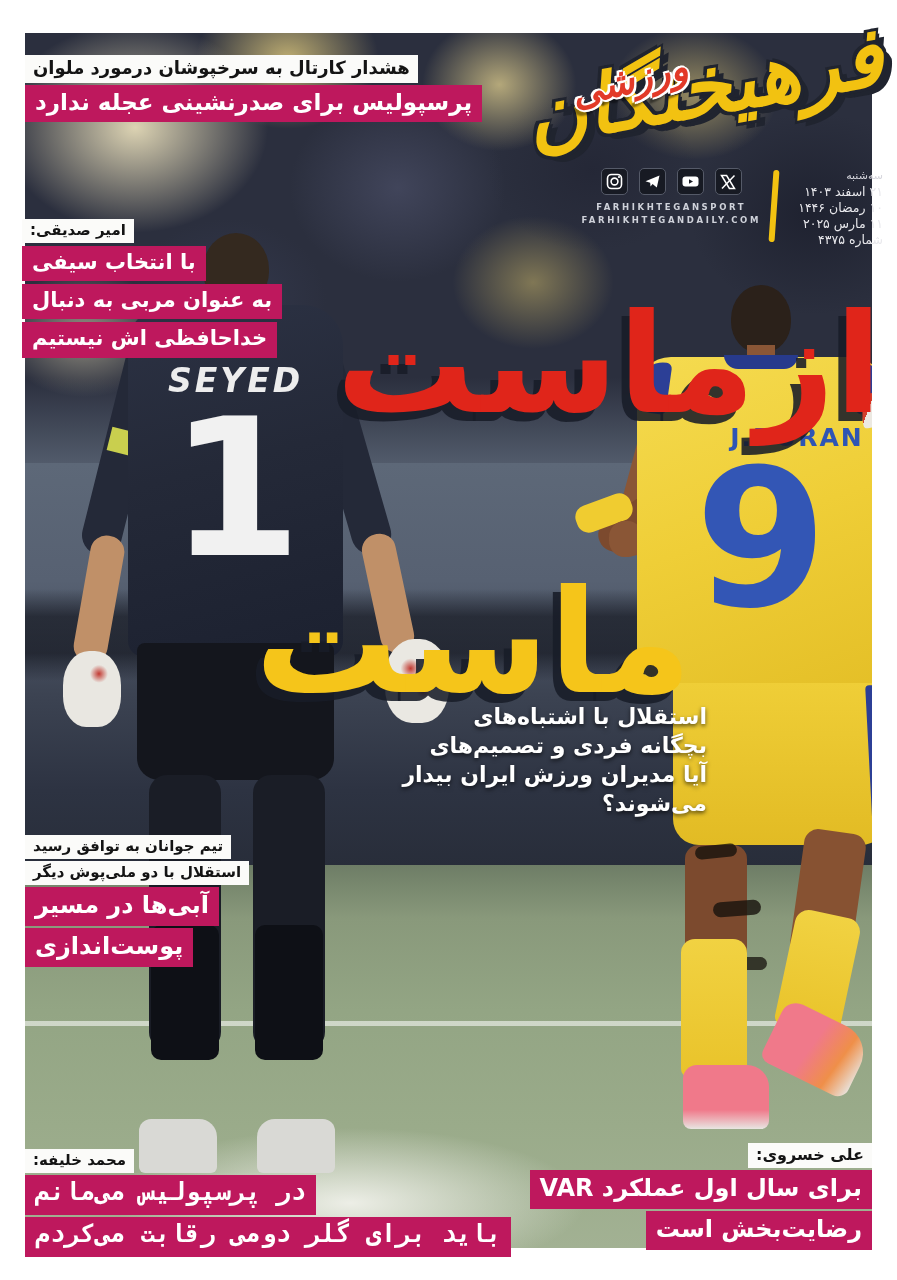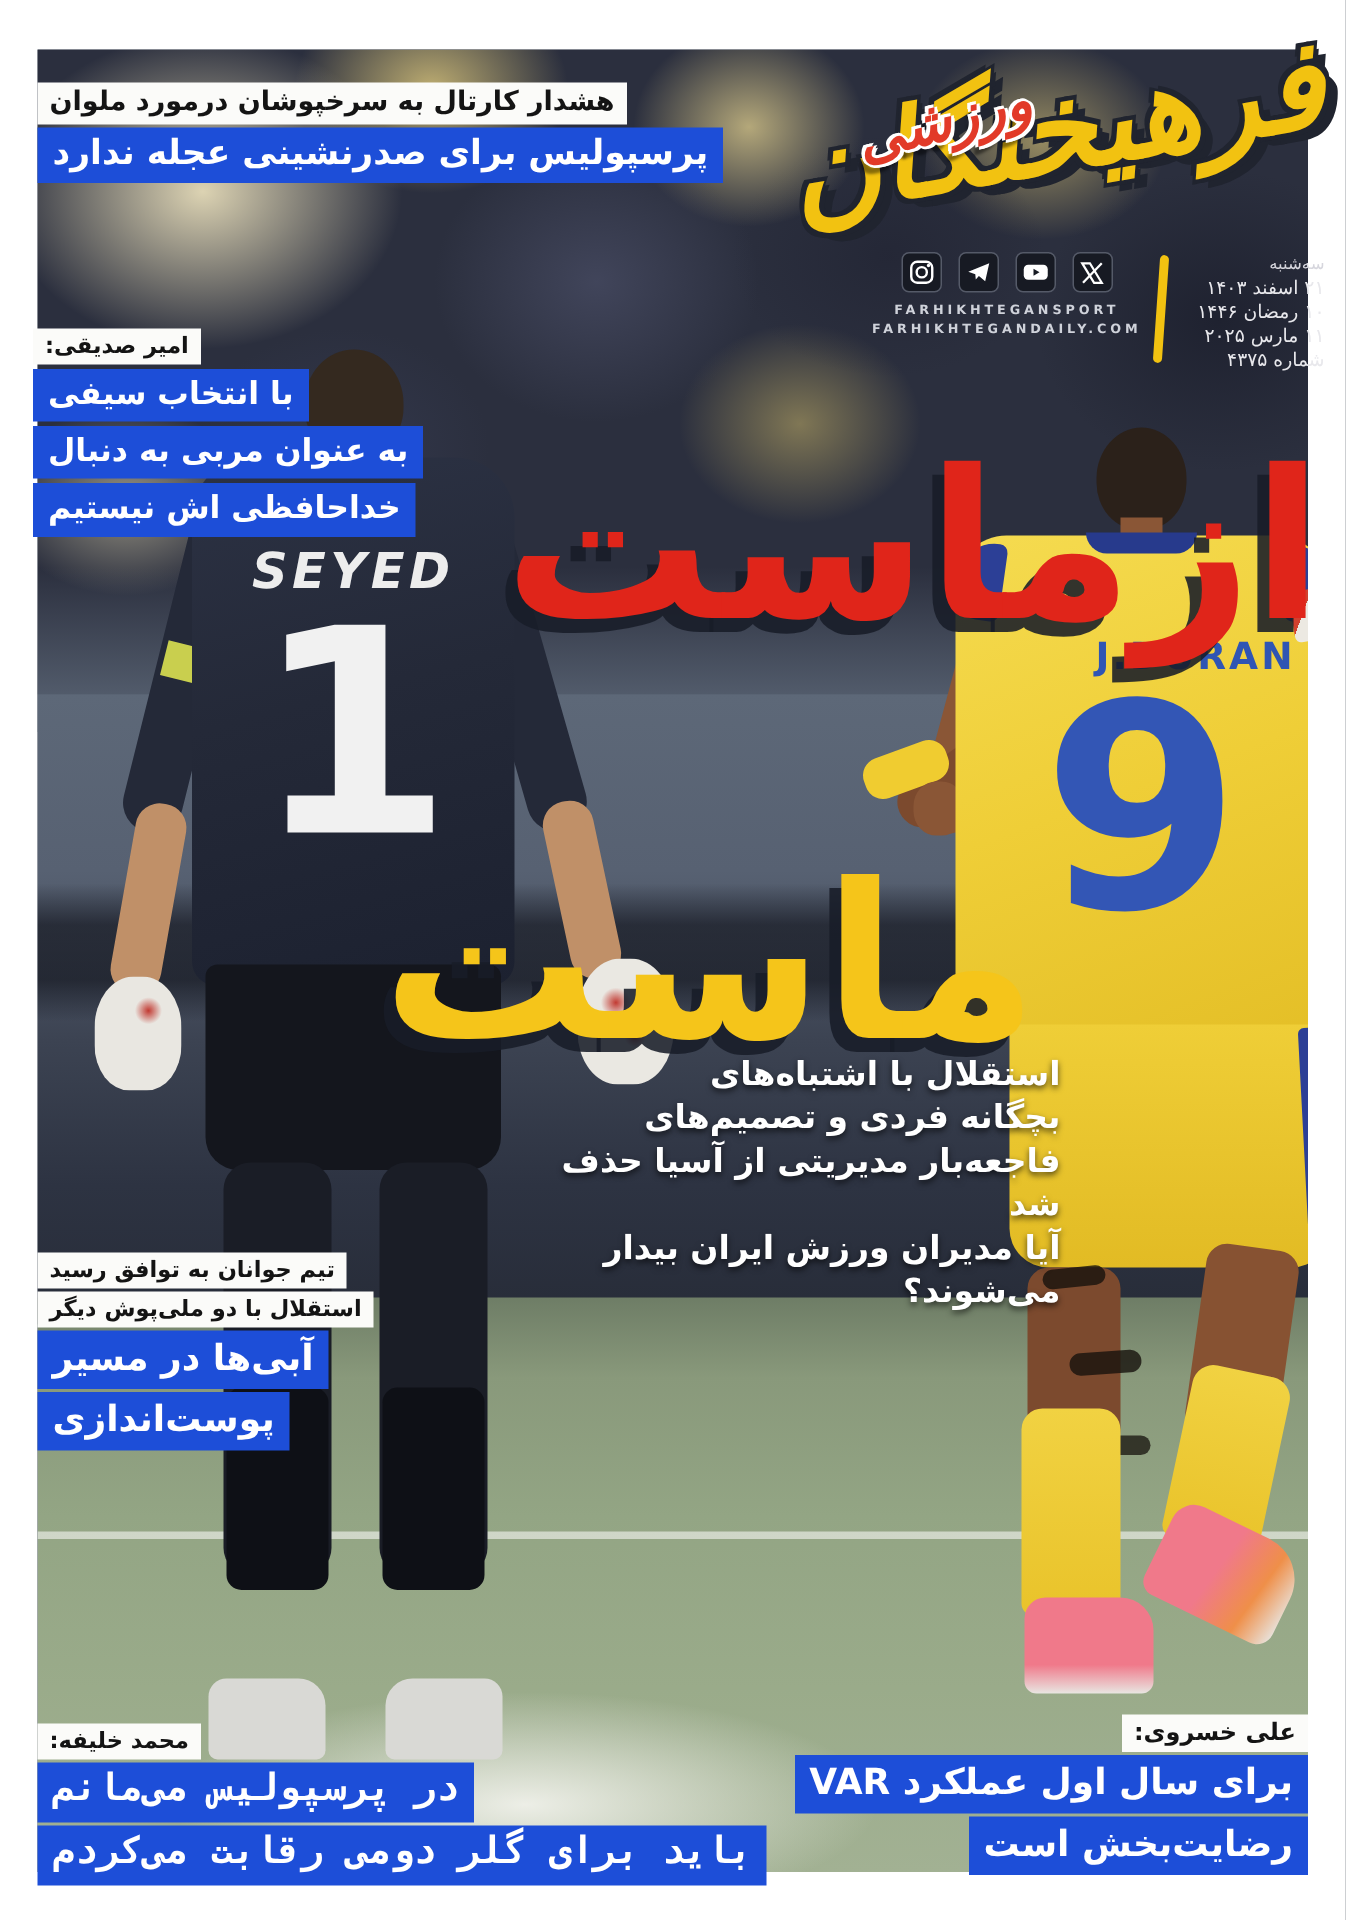--- a/index.html
+++ b/index.html
@@ -109,21 +109,21 @@
   .handle + .handle { margin-top:3px; }
   .divider { width:6px; height:72px; background:#f2c211; border-radius:3px; transform:rotate(4deg); margin-top:2px; }
   .datecol { direction:rtl; text-align:right; color:#e8e8ec; font-size:12.5px; line-height:16px; width:96px; }
   .datecol .weekday { font-size:11px; color:#d6d6dd; }
 
   
   .block { position:absolute; display:flex; flex-direction:column; align-items:flex-start; gap:3px;justify-content:flex-end; }
   .block.right { align-items:flex-end; }
   .strip { direction:rtl; white-space:nowrap; font-weight:bold; line-height:1.25; }
   .strip.w { background:#fbfbf9; color:#141414; padding:2px 8px 3px; }
-  .strip.r { background:#1d4ed8; color:#ffffff; padding:3px 10px 6px; }
+  .strip.r { background:#be185d; color:#ffffff; padding:3px 10px 6px; }
 
   .fs15 { font-size:15px; } .fs16 { font-size:16px; }
   .fs18 { font-size:18px; } .fs21 { font-size:21px; } .fs23 { font-size:23px; }
   .fs24 { font-size:24px; } .fs25 { font-size:25px;font-family:Liberation Mono, monospace; }
 
   
   .h1-line { position:absolute; direction:rtl; white-space:nowrap; font-weight:bold; line-height:1;
     color:#e0251a; font-size:138px; text-shadow:-8px 9px 0 rgba(24,28,40,.88); }
   .h1-l1 { top:296px; right:15px; }
   .h1-l2 { top:438px; right:120px; }
@@ -249,21 +249,20 @@
     <div class="strip r fs21">با انتخاب سیفی</div>
     <div class="strip r fs21">به عنوان مربی به دنبال</div>
     <div class="strip r fs21">خداحافظی اش نیستیم</div>
   </div>
 
   <div class="h1-line h1-l1">ازماست</div>
   <div class="h1-line h1-l3">ماست</div>
   <div class="deck">
     <div>استقلال با اشتباه‌های</div>
     <div>بچگانه فردی و تصمیم‌های</div>
-    <div>فاجعه‌بار مدیریتی از آسیا حذف شد</div>
     <div>آیا مدیران ورزش ایران بیدار می‌شوند؟</div>
   </div>
 
   <div class="block" style="left:25px; top:835px; gap:2px;">
     <div class="strip w fs15">تیم جوانان به توافق رسید</div>
     <div class="strip w fs15">استقلال با دو ملی‌پوش دیگر</div>
     <div class="strip r fs24">آبی‌ها در مسیر</div>
     <div class="strip r fs24">پوست‌اندازی</div>
   </div>
 

